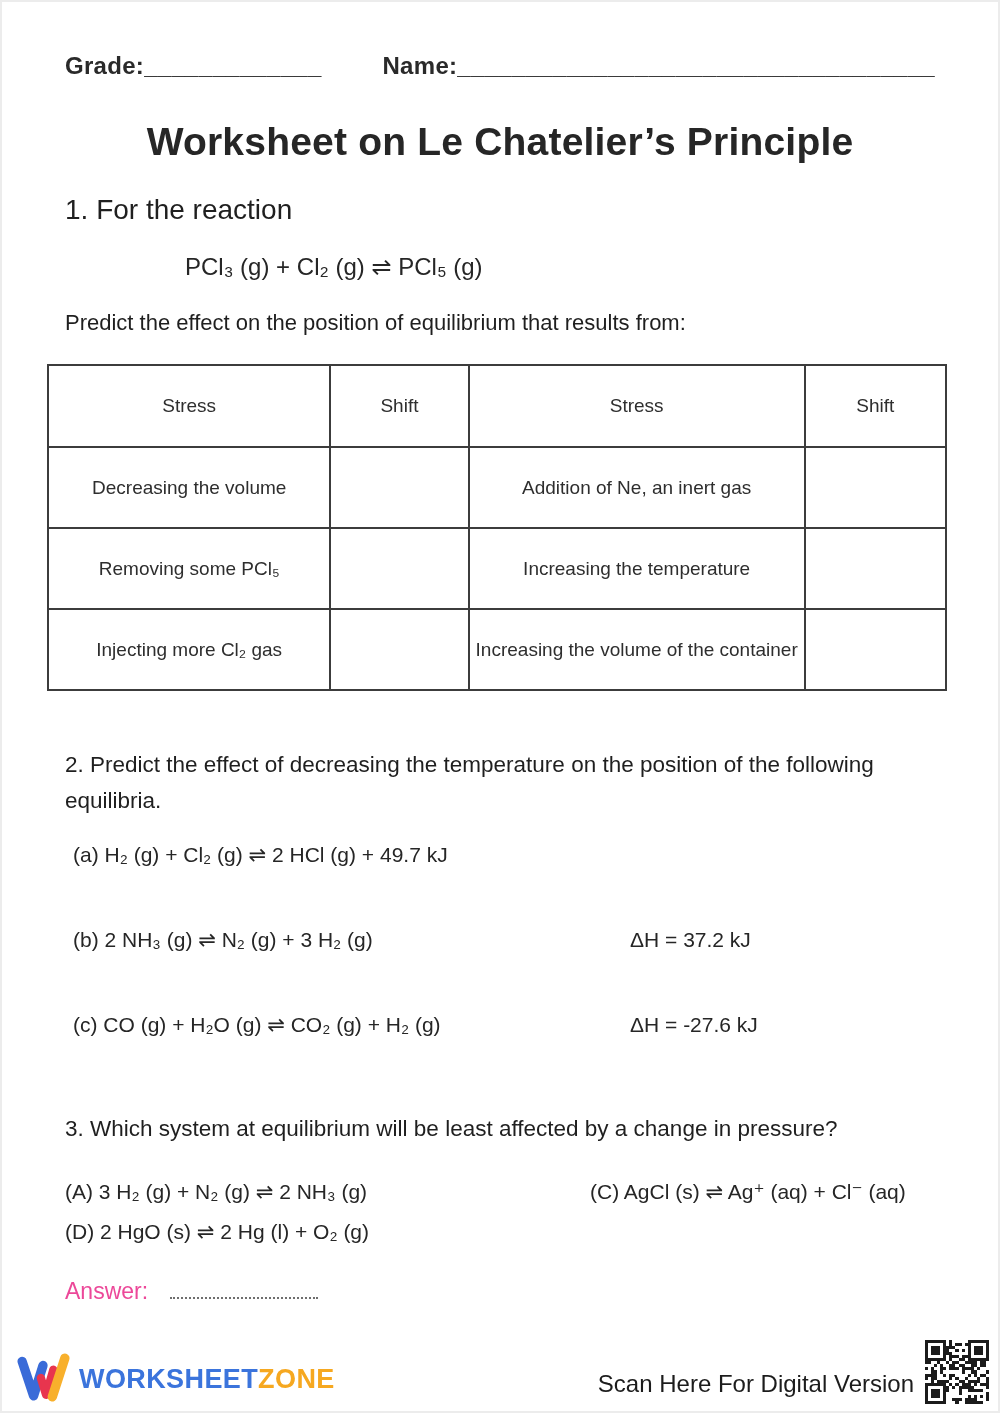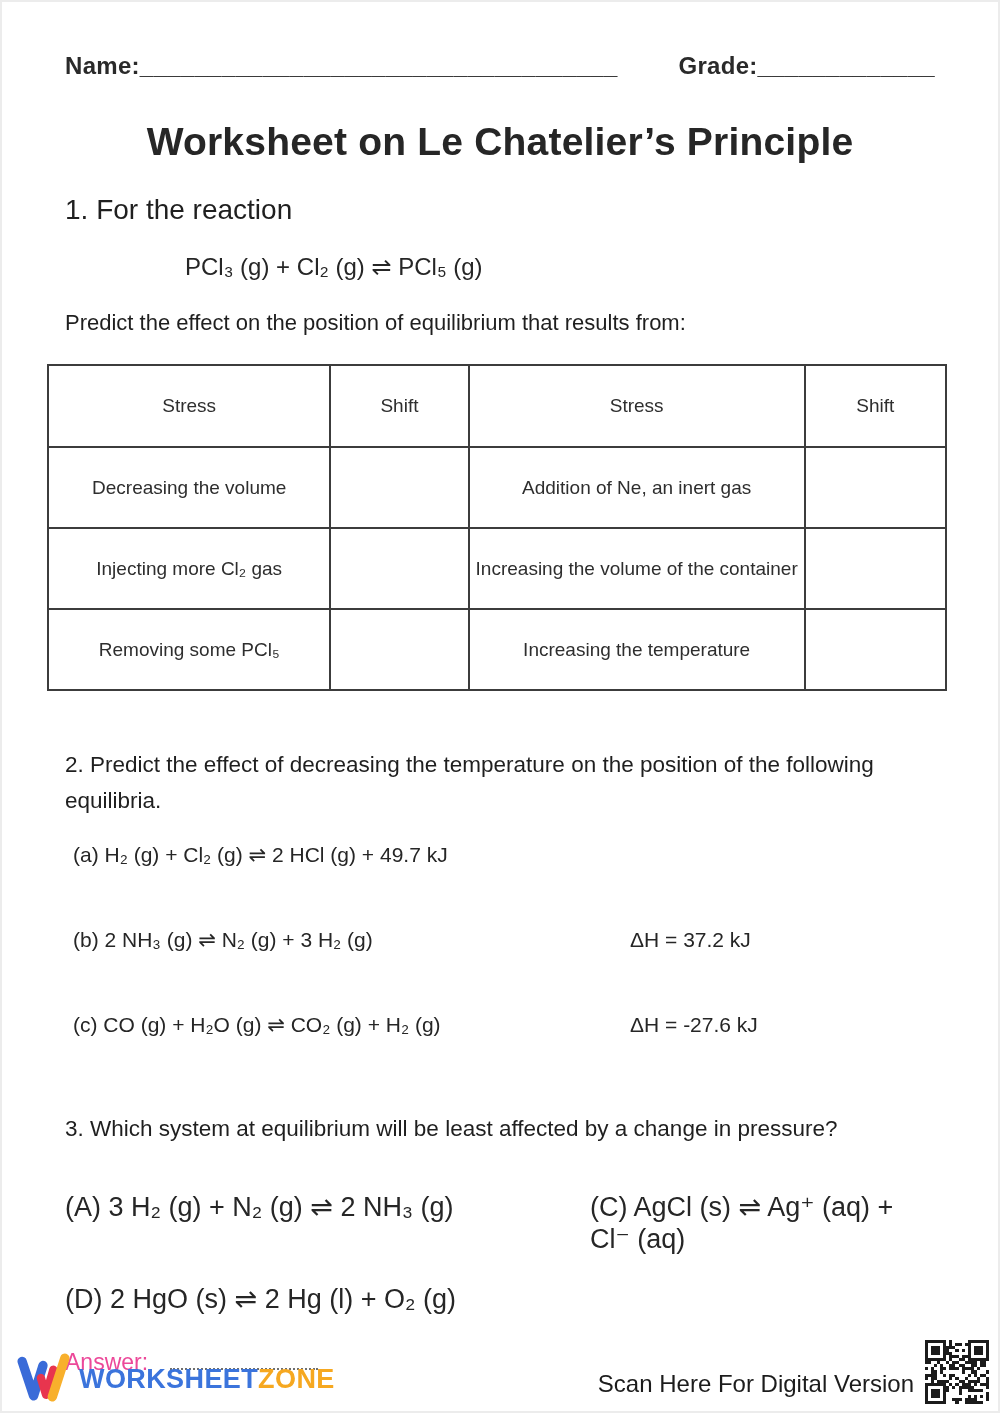--- a/index.html
+++ b/index.html
@@ -55,24 +55,24 @@
   .eq-item {
     position:relative; margin-left:8px;
     font-size:21px; color:#262626;
   }
   .eq-item.first { margin-top:24px; }
   .eq-item + .eq-item { margin-top:61px; }
   .delta-h { position:absolute; left:557px; top:0; }
 
   .q3-prompt { margin-top:74px; max-width:800px; }
   .options-grid {
-    margin-top:44px;
+    margin-top:33px;
     display:grid; grid-template-columns:525px 1fr;
-    row-gap:28px;
-    font-size:27px; color:#262626;
+    row-gap:16px;
+    font-size:21px; color:#262626;
   }
   .answer-row { margin-top:30px; font-size:23px; color:#ec4899; }
   .answer-line {
     display:inline-block; width:148px; height:1.0em;
     border-bottom:2px dotted #6e6e6e; margin-left:22px;
   }
 
   .footer-logo {
     position:absolute; left:13px; bottom:5px;
     display:flex; align-items:center; gap:6px;
@@ -84,22 +84,22 @@
   }
   .qr-box { position:absolute; right:9px; bottom:7px; width:64px; height:64px; }
 </style>
 </head>
 <body>
 
 <div class="page">
   <div class="content">
 
     <div class="name-row">
+      <span><span>Grade:</span><span>_____________</span></span>
       <span><span>Name:</span><span>___________________________________</span></span>
-      <span><span>Grade:</span><span>_____________</span></span>
     </div>
 
     <div class="title">Worksheet on Le Chatelier’s Principle</div>
 
     <div class="q-intro">1. For the reaction</div>
     <div class="equation-main">PCl₃ (g) + Cl₂ (g) ⇌ PCl₅ (g)</div>
     <div class="q-prompt">Predict the effect on the position of equilibrium that results from:</div>
 
     <table class="stress-table">
       <colgroup>
@@ -115,29 +115,29 @@
         <th>Stress</th>
         <th>Shift</th>
       </tr>
       <tr>
         <td>Decreasing the volume</td>
         <td></td>
         <td>Addition of Ne, an inert gas</td>
         <td></td>
       </tr>
       <tr>
-        <td>Injecting more Cl₂ gas</td>
-        <td></td>
-        <td>Increasing the volume of the container</td>
+        <td>Removing some PCl₅</td>
+        <td></td>
+        <td>Increasing the temperature</td>
         <td></td>
       </tr>
       <tr>
-        <td>Removing some PCl₅</td>
-        <td></td>
-        <td>Increasing the temperature</td>
+        <td>Injecting more Cl₂ gas</td>
+        <td></td>
+        <td>Increasing the volume of the container</td>
         <td></td>
       </tr>
     </tbody>
       </table>
 
     <div class="q2-prompt">2. Predict the effect of decreasing the temperature on the position of the following equilibria.</div>
 
     <div class="eq-item first">
       <span>(a)</span>
       <span>H₂ (g) + Cl₂ (g) ⇌ 2 HCl (g) + 49.7 kJ</span>

